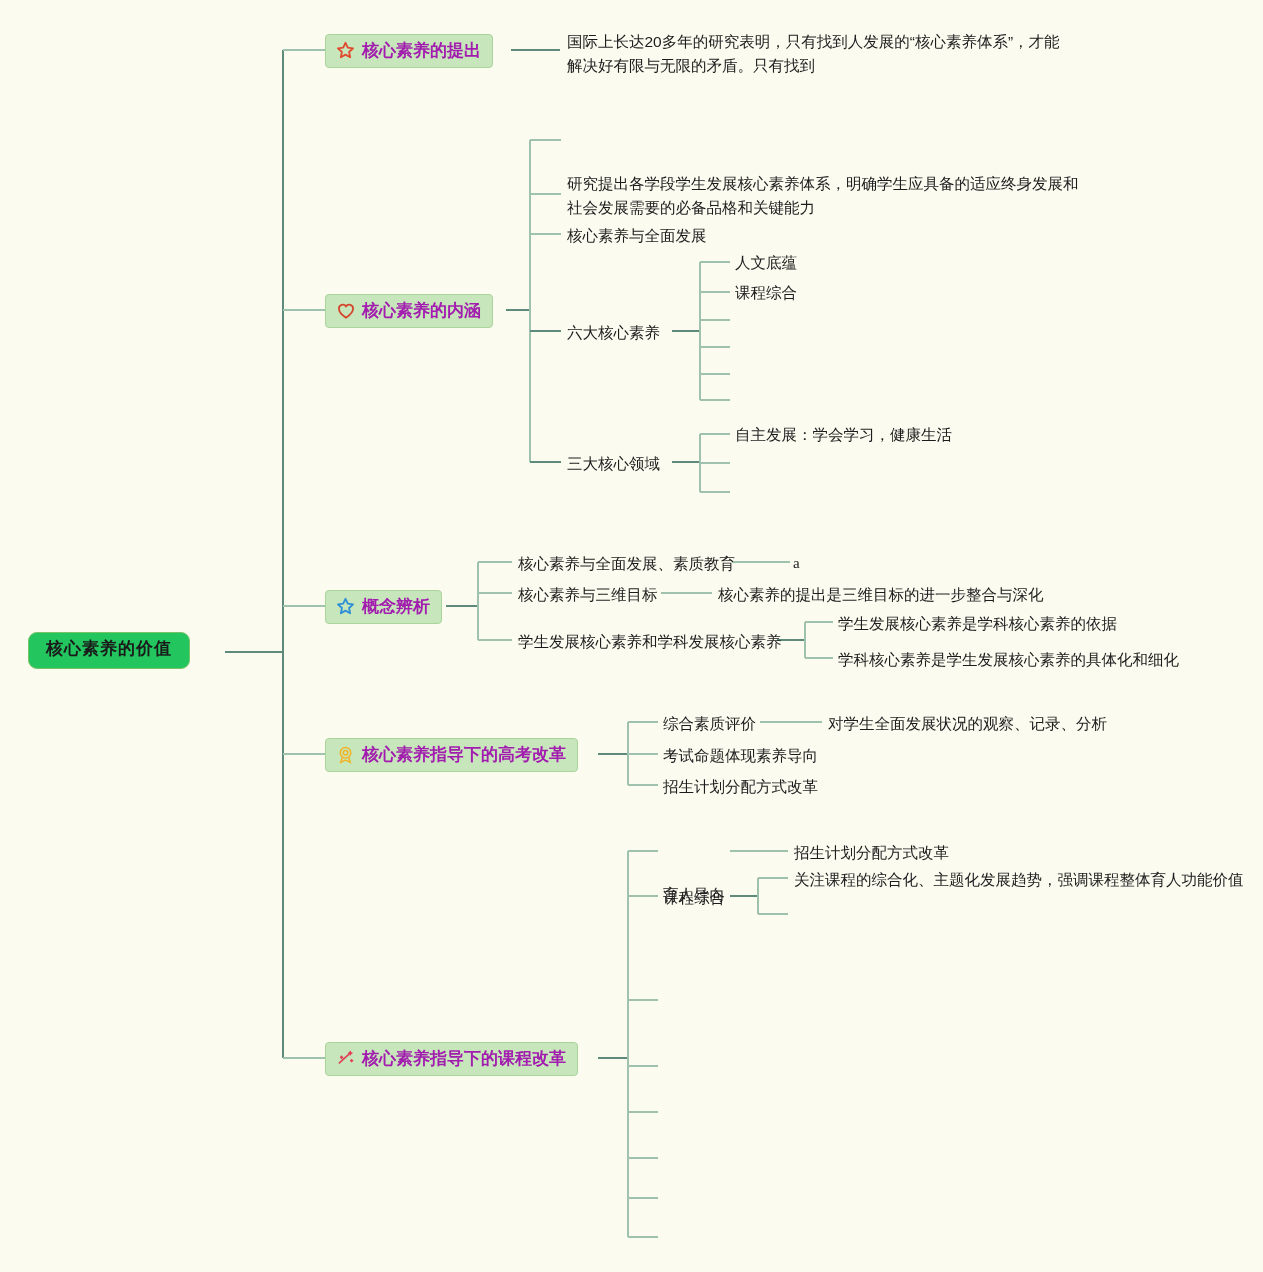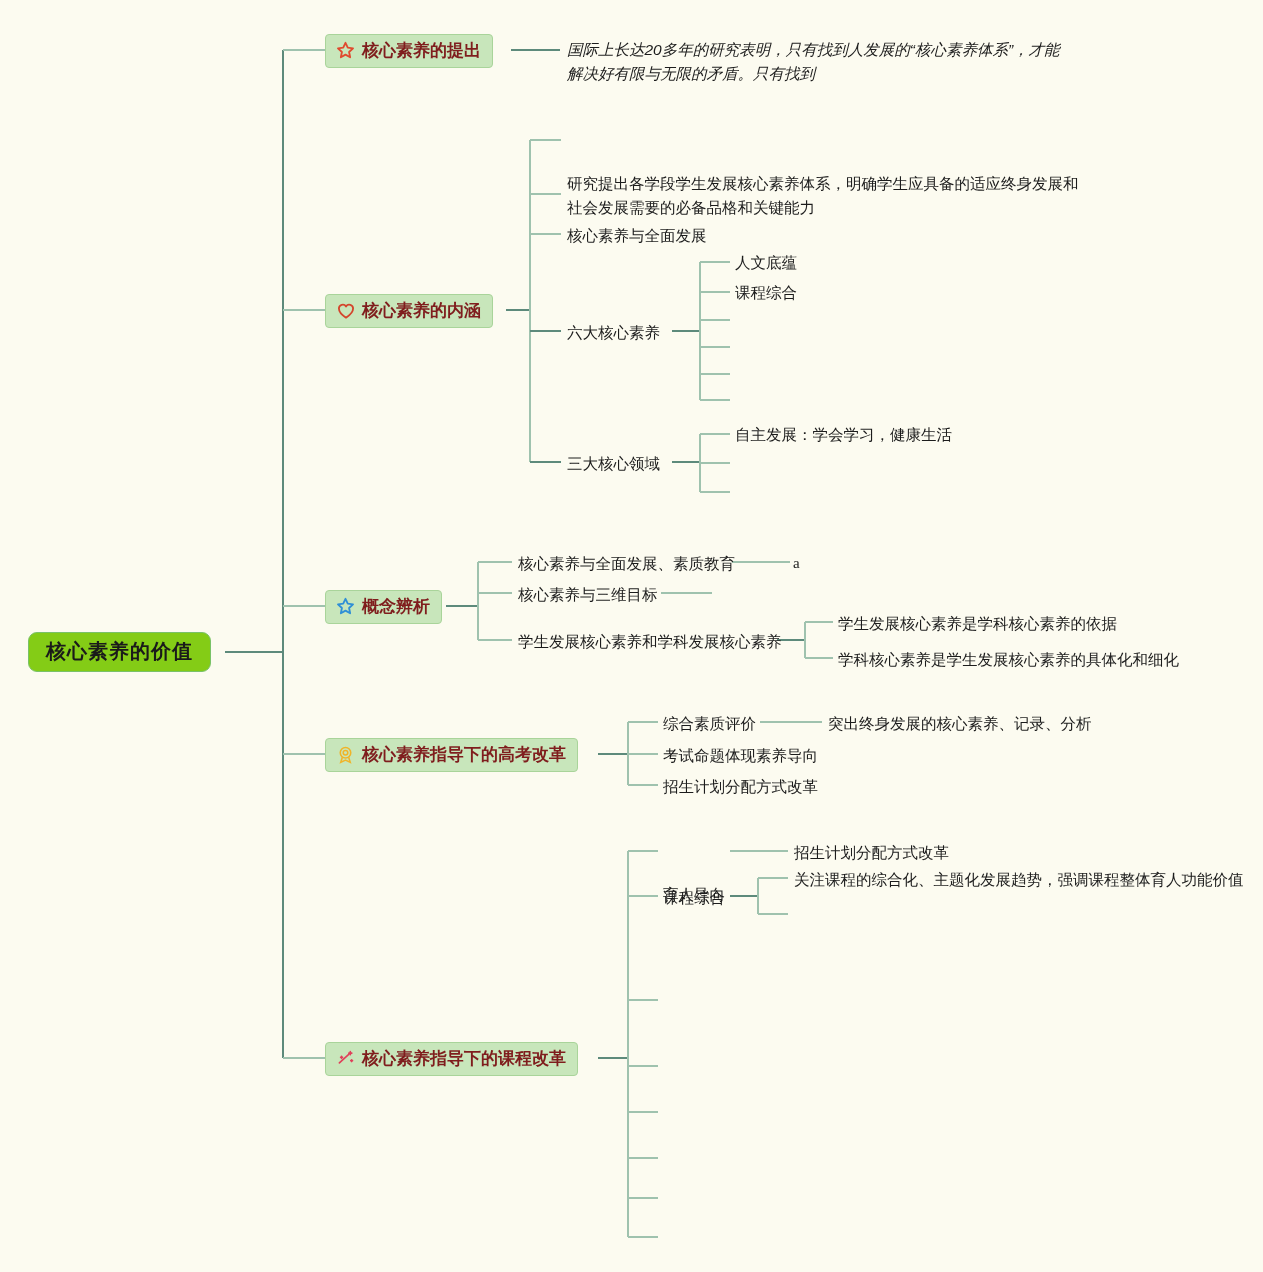--- a/index.html
+++ b/index.html
@@ -10,37 +10,37 @@
     overflow:hidden;
     position:relative;
   }
   #canvas{position:absolute;inset:0;width:1263px;height:1272px;}
   svg#wires{position:absolute;left:0;top:0;width:1263px;height:1272px;pointer-events:none;}
 
   .node{position:absolute;box-sizing:border-box;white-space:nowrap;}
 
   
   .root{
-    background:#84cc16;
+    background:#22c55e;
     border:1px solid #79c268;
     border-radius:9px;
     color:#1a1a1a;
-    font-size:20px;
+    font-size:17px;
     font-weight:bold;
     padding:7px 17px 9px 17px;
     letter-spacing:1px;
     line-height:1.1;
   }
 
   
   .l1{
     background:#c8e6bb;
     border:1px solid #a9d49a;
     border-radius:4px;
-    color:#7f1d1d;
+    color:#a21caf;
     font-size:17px;
     font-weight:bold;
     padding:5px 11px 6px 9px;
     display:flex;align-items:center;gap:6px;
     line-height:1.15;
   }
   .l1 .ico{display:inline-flex;align-items:center;justify-content:center;width:21px;height:21px;flex:0 0 21px;}
 
   
   .t{
@@ -182,21 +182,21 @@
       <svg viewBox="0 0 24 24" width="21" height="21" fill="none" stroke="#e0405a" stroke-width="1.9" stroke-linecap="round">
         <path d="M5 17L16 7"></path>
         <path d="M17.5 4.2v3.4M15.8 5.9h3.4"></path>
         <path d="M7.5 9.6v2.2M6.4 10.7h2.2"></path>
         <path d="M19 13.5v2M18 14.5h2"></path>
       </svg>
     </span>
     <span>核心素养指导下的课程改革</span>
   </div>
 
-  <div class="node t multi" style="left:567px;top:38px;width:508px;font-style:italic;">国际上长达20多年的研究表明，只有找到人发展的“核心素养体系”，才能解决好有限与无限的矛盾。只有找到</div>
+  <div class="node t multi" style="left:567px;top:30px;width:508px;">国际上长达20多年的研究表明，只有找到人发展的“核心素养体系”，才能解决好有限与无限的矛盾。只有找到</div>
 
   <div class="node t multi" style="left:567px;top:172px;width:512px;">研究提出各学段学生发展核心素养体系，明确学生应具备的适应终身发展和社会发展需要的必备品格和关键能力</div>
   <div class="node t" style="left:567px;top:224px;">核心素养与全面发展</div>
 
   <div class="node t" style="left:567px;top:321px;">六大核心素养</div>
   <div class="node t" style="left:735px;top:251px;">人文底蕴</div>
   <div class="node t" style="left:735px;top:281px;">课程综合</div>
   <div class="node t" style="left:735px;top:310px;width:60px;height:18px;"></div>
   <div class="node t" style="left:735px;top:337px;width:60px;height:18px;"></div>
   <div class="node t" style="left:735px;top:364px;width:60px;height:18px;"></div>
@@ -204,27 +204,28 @@
 
   <div class="node t" style="left:567px;top:452px;">三大核心领域</div>
   <div class="node t" style="left:735px;top:423px;">自主发展：学会学习，健康生活</div>
   <div class="node t" style="left:735px;top:453px;width:60px;height:18px;"></div>
   <div class="node t" style="left:735px;top:482px;width:60px;height:18px;"></div>
 
   <div class="node t" style="left:518px;top:552px;">核心素养与全面发展、素质教育</div>
   <div class="node t lat" style="left:793px;top:552px;">a</div>
 
   <div class="node t" style="left:518px;top:583px;">核心素养与三维目标</div>
+  <div class="node t" style="left:718px;top:583px;">核心素养的提出是三维目标的进一步整合与深化</div>
 
   <div class="node t" style="left:518px;top:630px;">学生发展核心素养和学科发展核心素养</div>
   <div class="node t" style="left:838px;top:612px;">学生发展核心素养是学科核心素养的依据</div>
   <div class="node t" style="left:838px;top:648px;">学科核心素养是学生发展核心素养的具体化和细化</div>
 
   <div class="node t" style="left:663px;top:712px;">综合素质评价</div>
-  <div class="node t" style="left:828px;top:712px;">突出终身发展的核心素养、记录、分析</div>
+  <div class="node t" style="left:828px;top:712px;">对学生全面发展状况的观察、记录、分析</div>
   <div class="node t" style="left:663px;top:744px;text-align:right;">考试命题体现素养导向</div>
   <div class="node t" style="left:663px;top:775px;">招生计划分配方式改革</div>
 
   <div class="node t" style="left:663px;top:883px;">育人导向</div>
   <div class="node t" style="left:794px;top:841px;">招生计划分配方式改革</div>
 
   <div class="node t" style="left:663px;top:886px;">课程综合</div>
   <div class="node t" style="left:794px;top:868px;">关注课程的综合化、主题化发展趋势，强调课程整体育人功能价值</div>
   <div class="node t" style="left:794px;top:904px;width:60px;height:18px;"></div>
 

